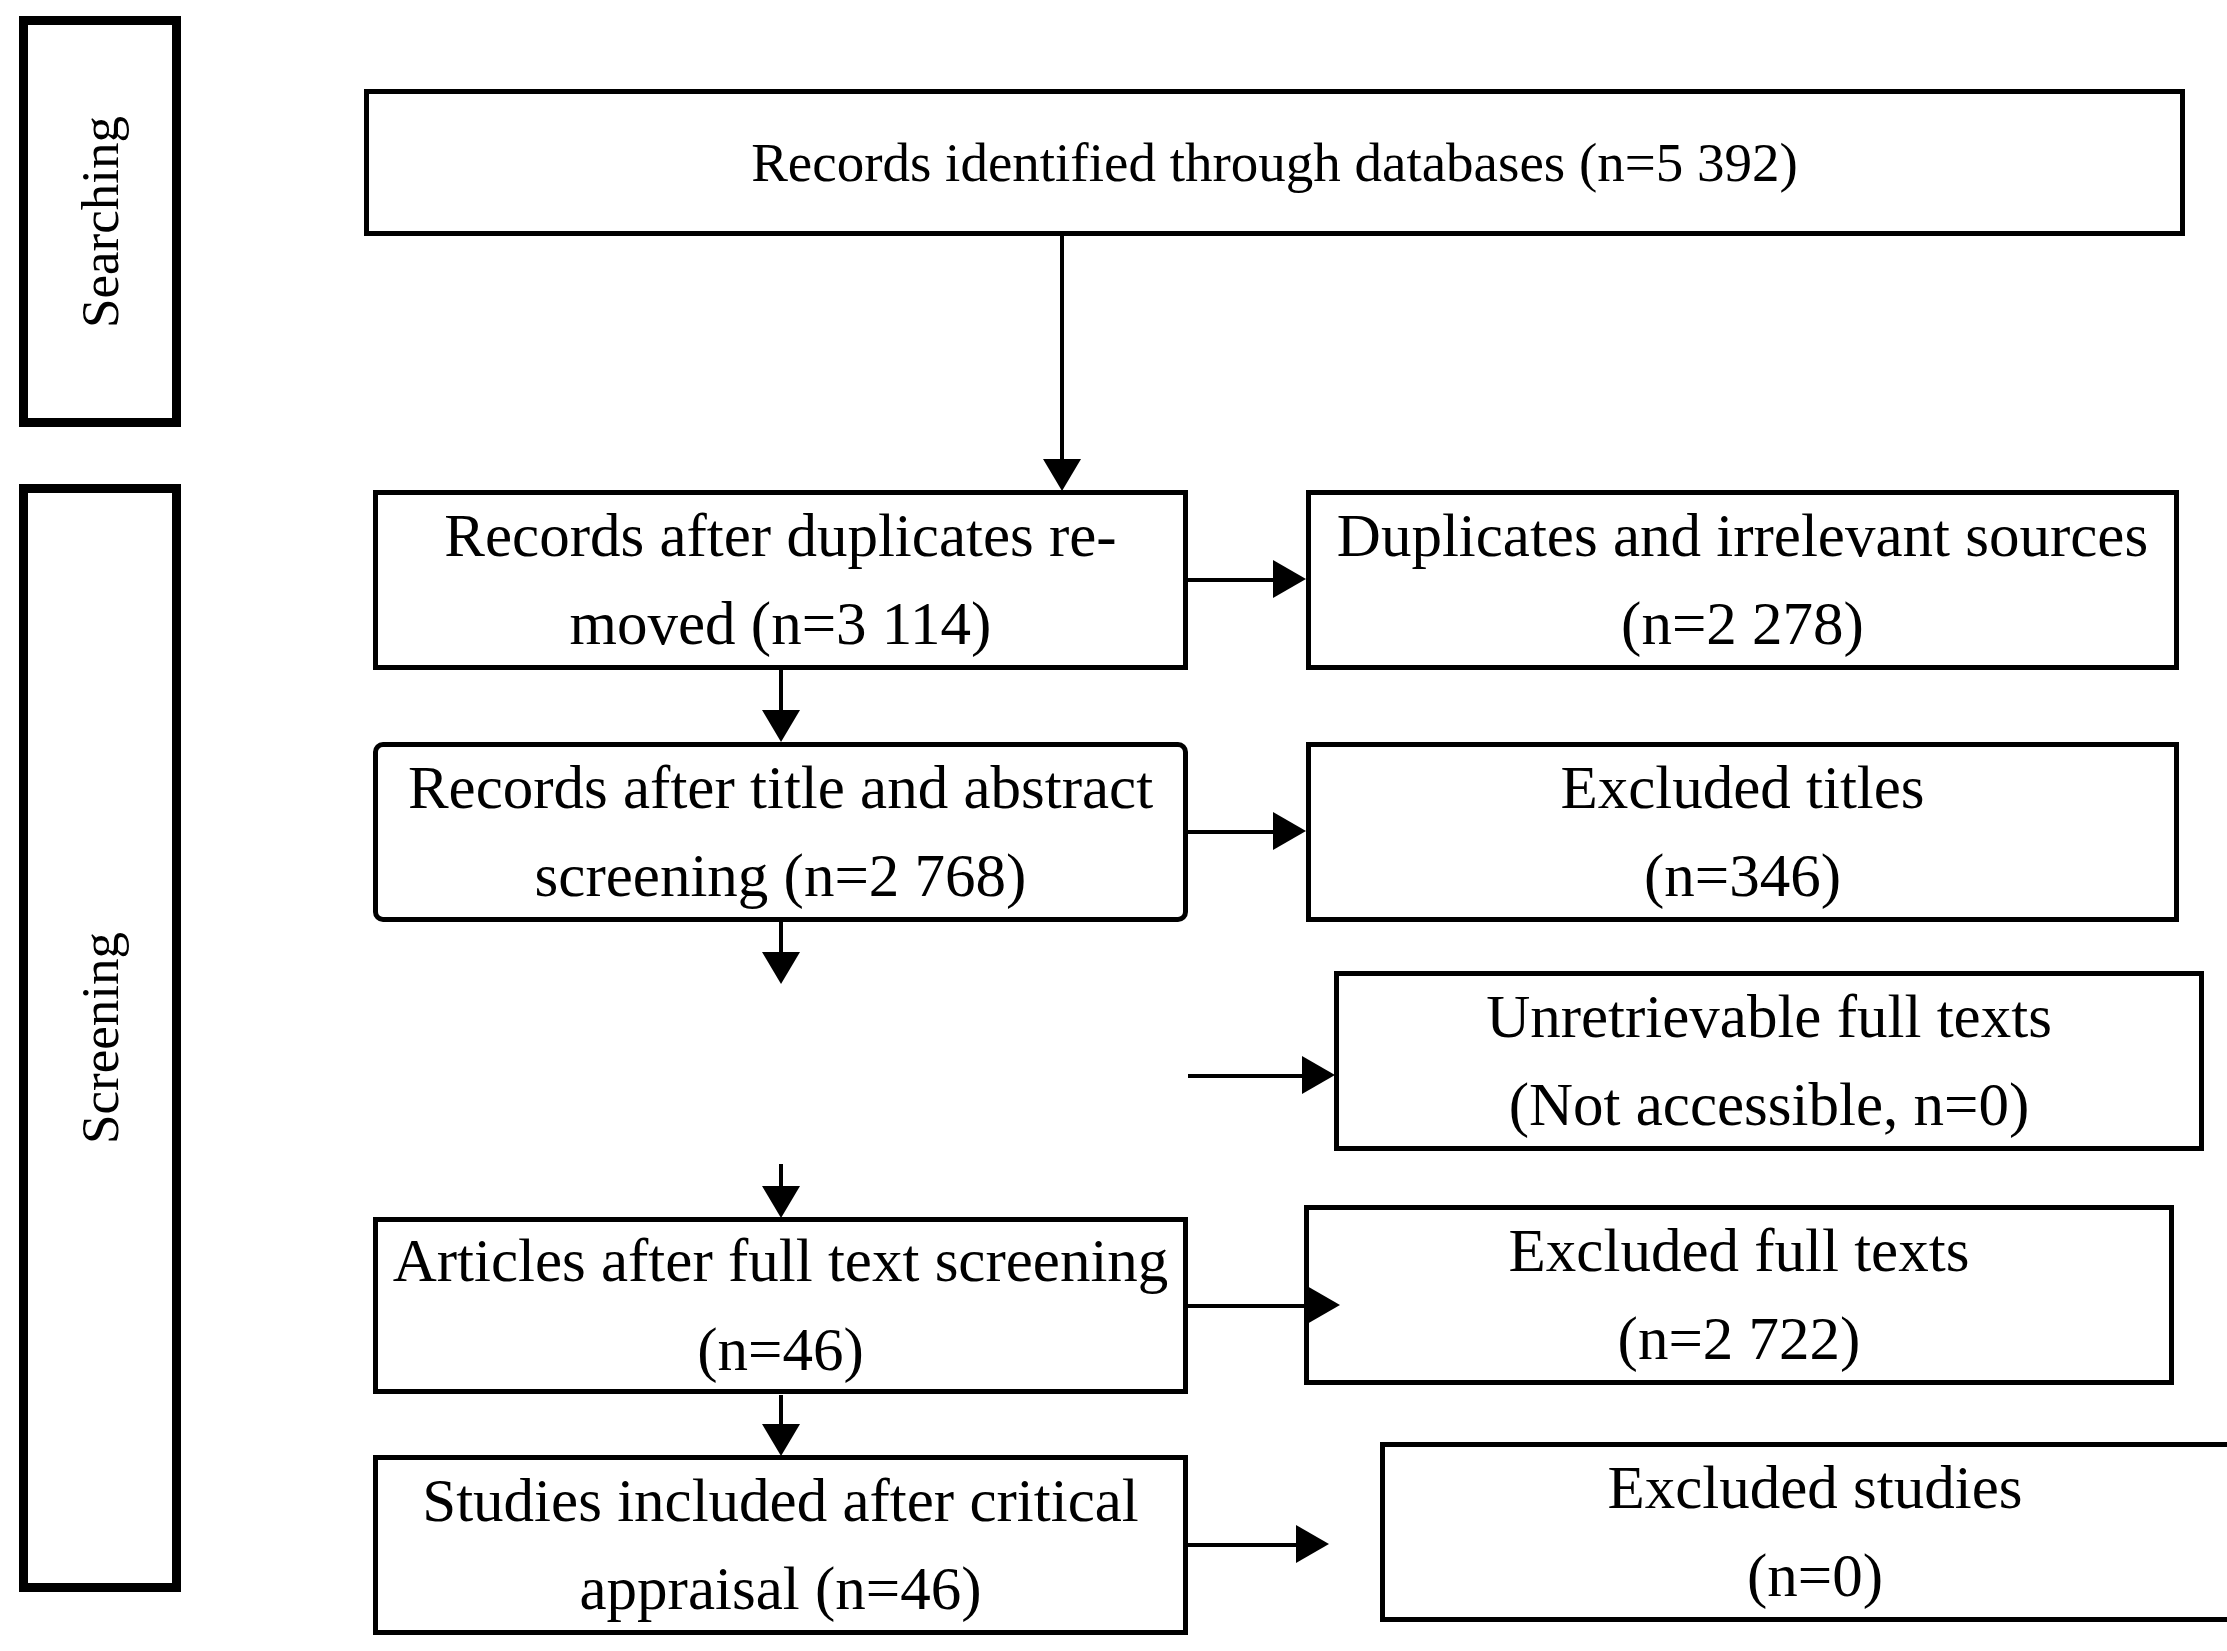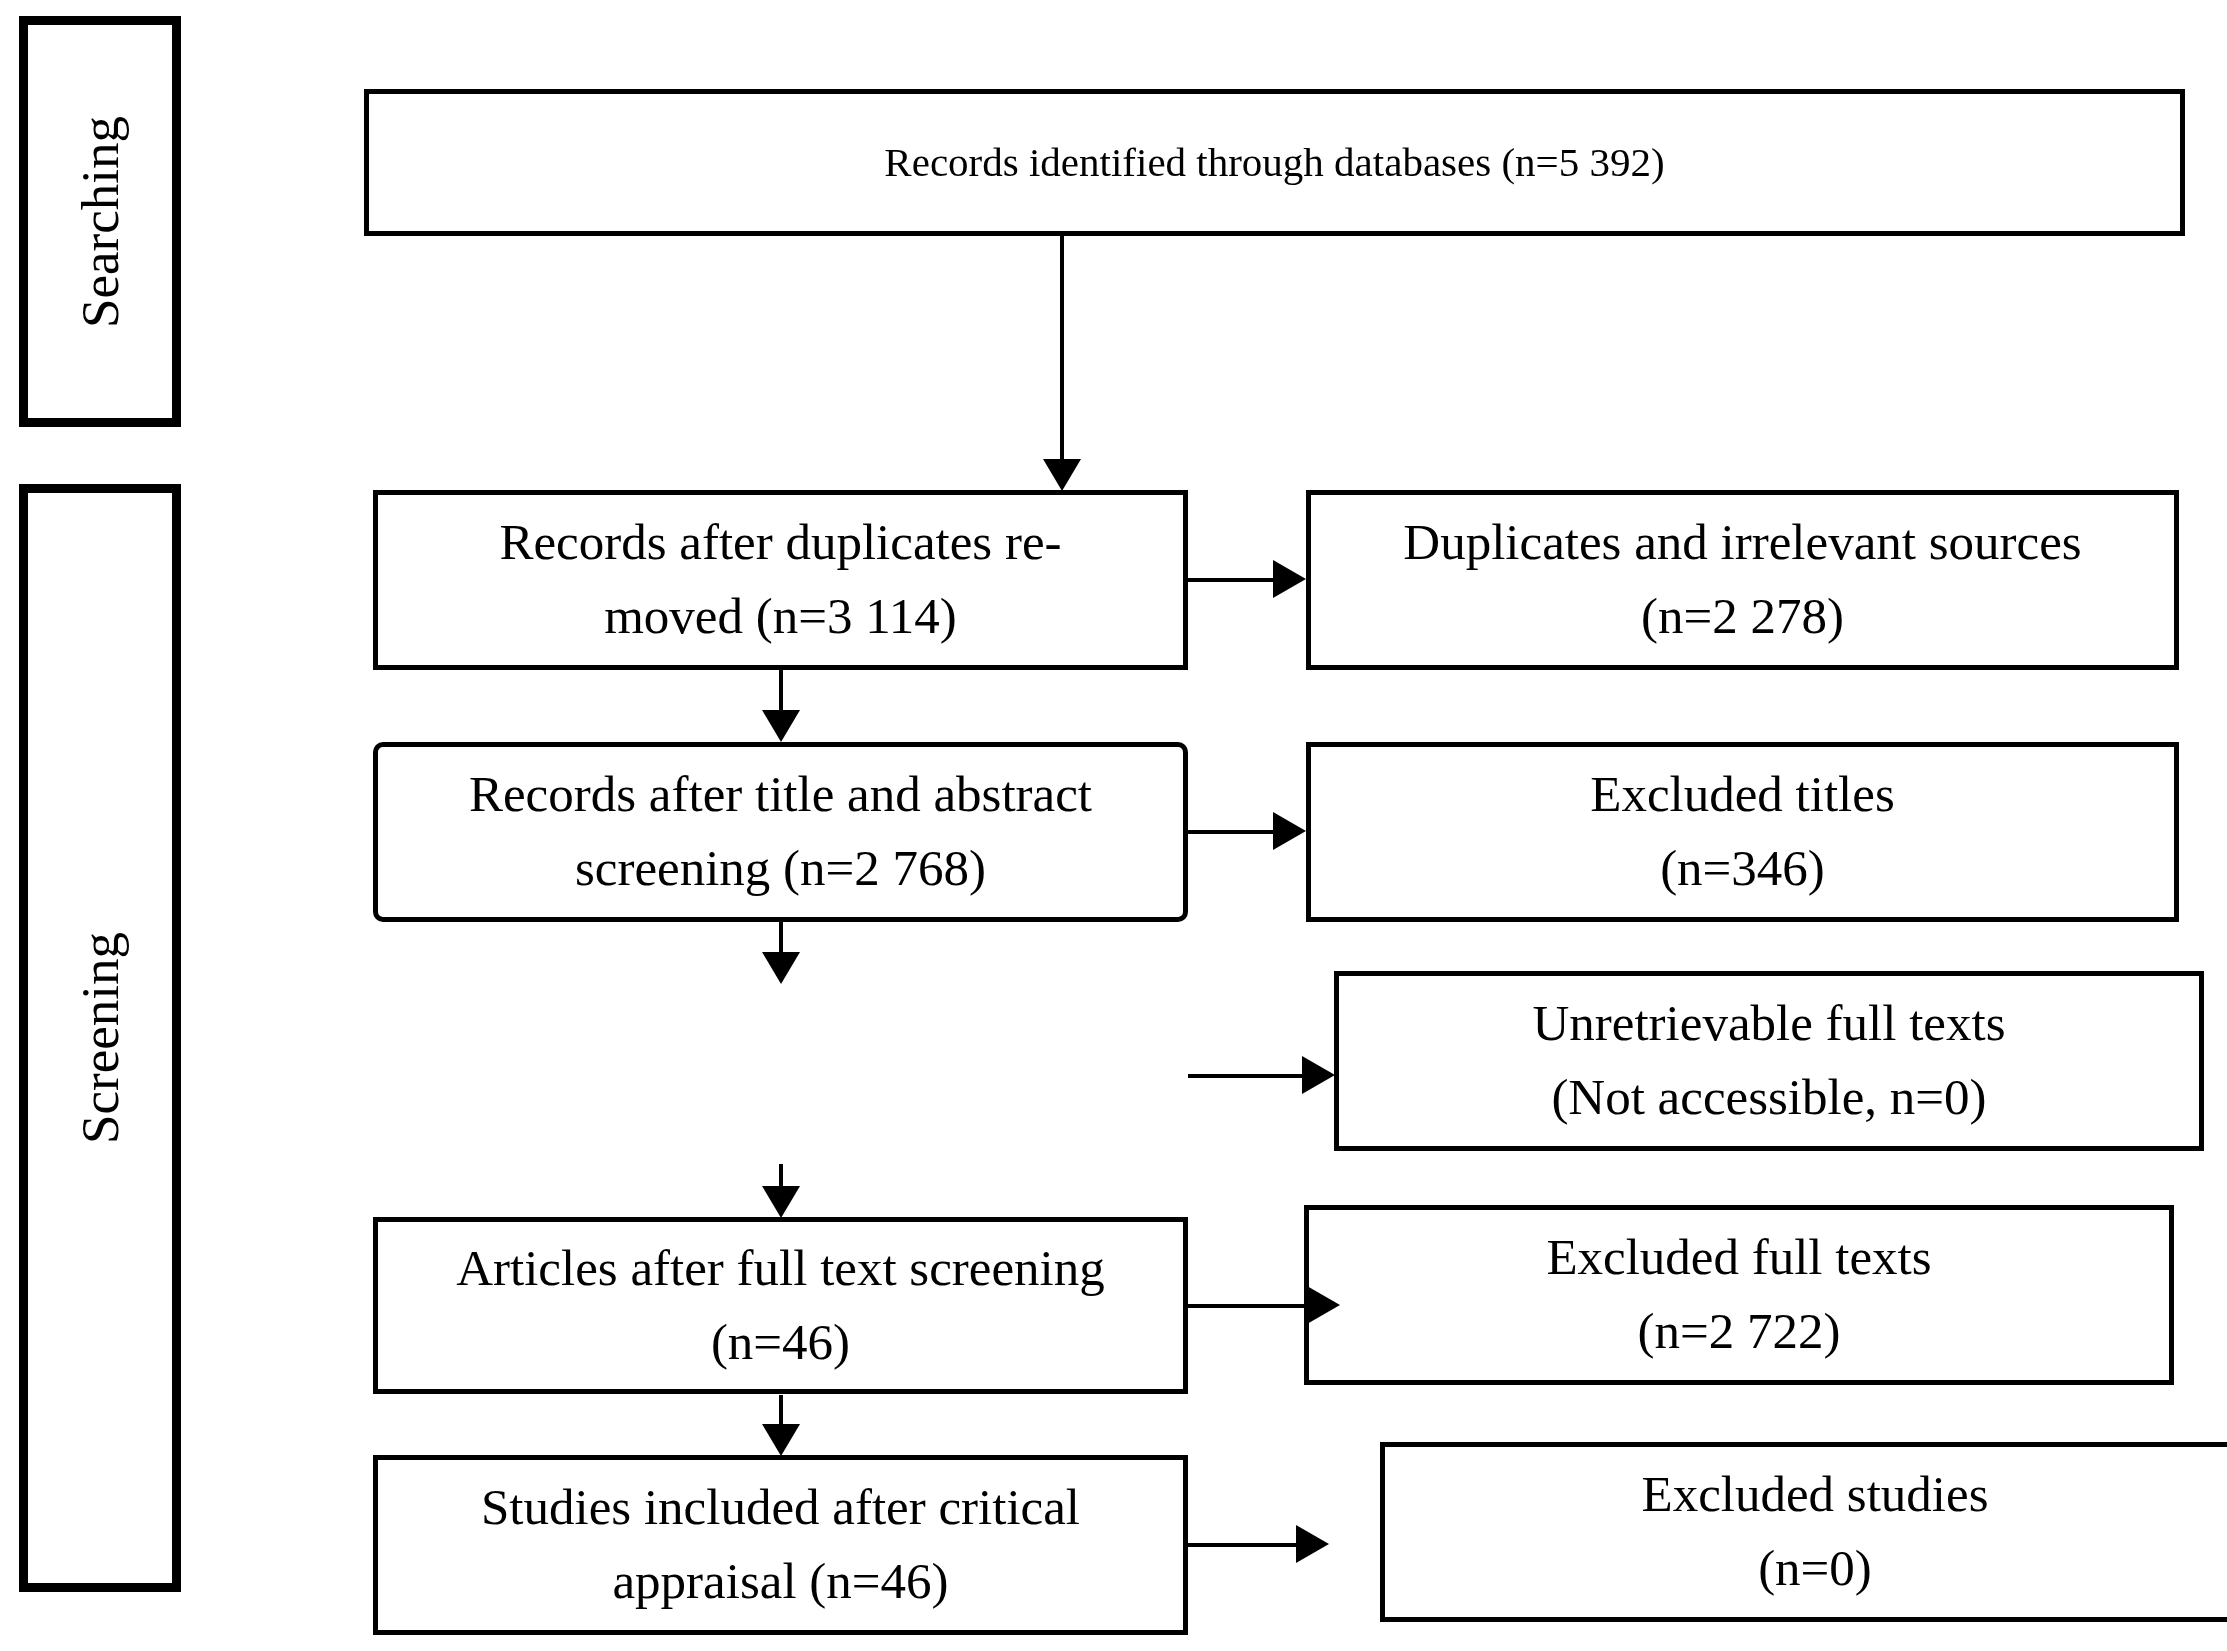--- a/index.html
+++ b/index.html
@@ -15,25 +15,25 @@
     box-sizing:border-box;
     background:#ffffff;
     border:5.7px solid #000000;
     display:flex;
     align-items:center;
     justify-content:center;
     text-align:center;
   }
   .box-text {
     white-space:pre-line;
-    font-size:51px;
+    font-size:61px;
     line-height:1.45;
     padding:0 12.6px;
   }
-  .top-text { font-size:41px; }
+  .top-text { font-size:55px; }
   .stage {
     border-width:9.5px;
   }
   .stage-text {
     transform:rotate(-90deg);
     white-space:nowrap;
     font-size:53px;
   }
   .arrow { position:absolute; }
   .vshaft { position:absolute; width:4.4px; background:#000000; }

